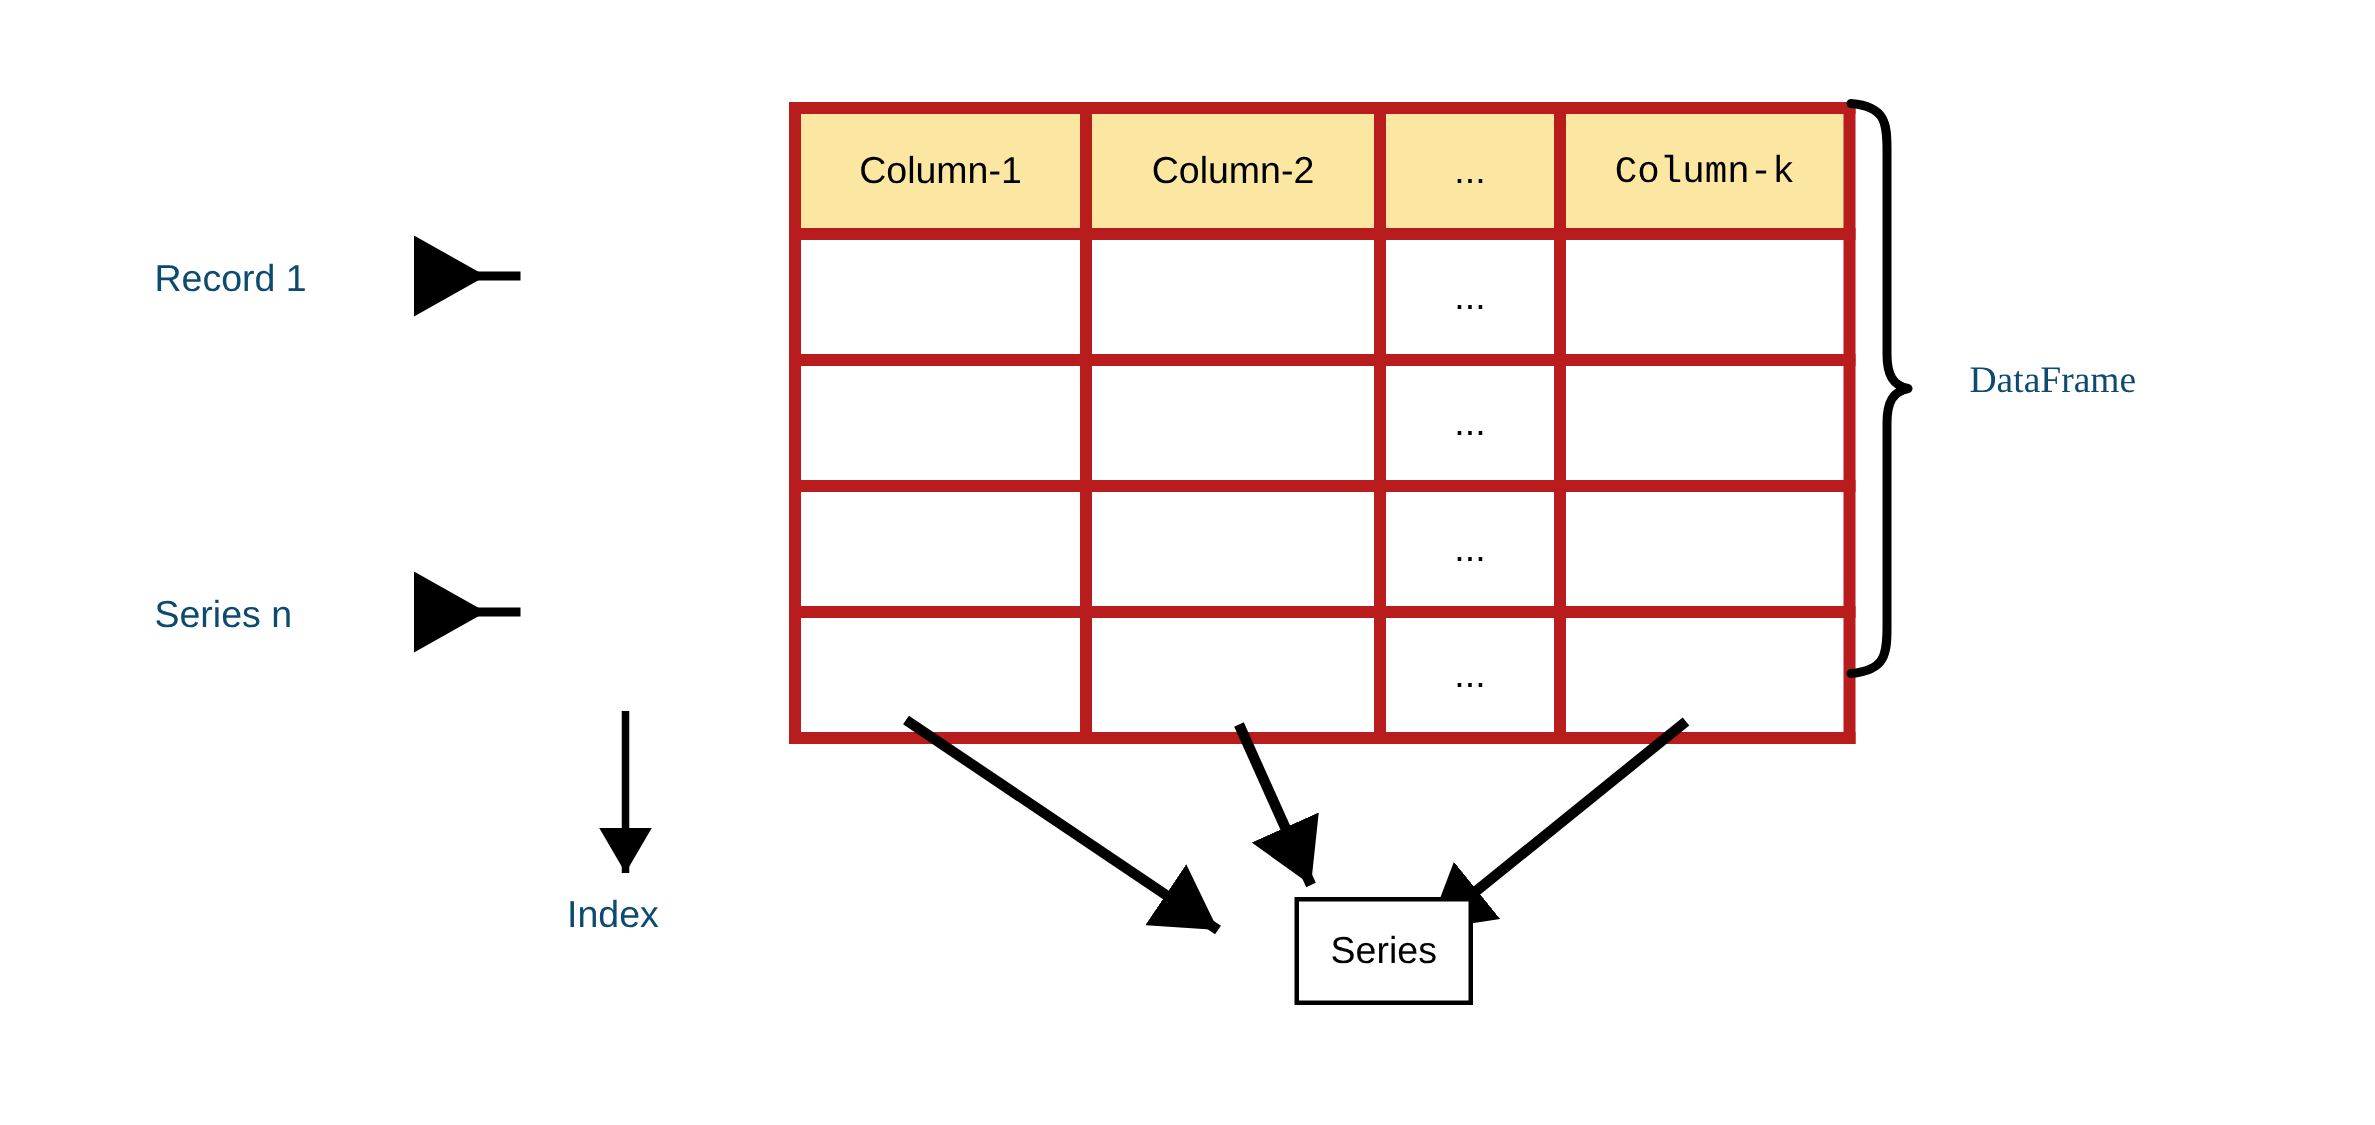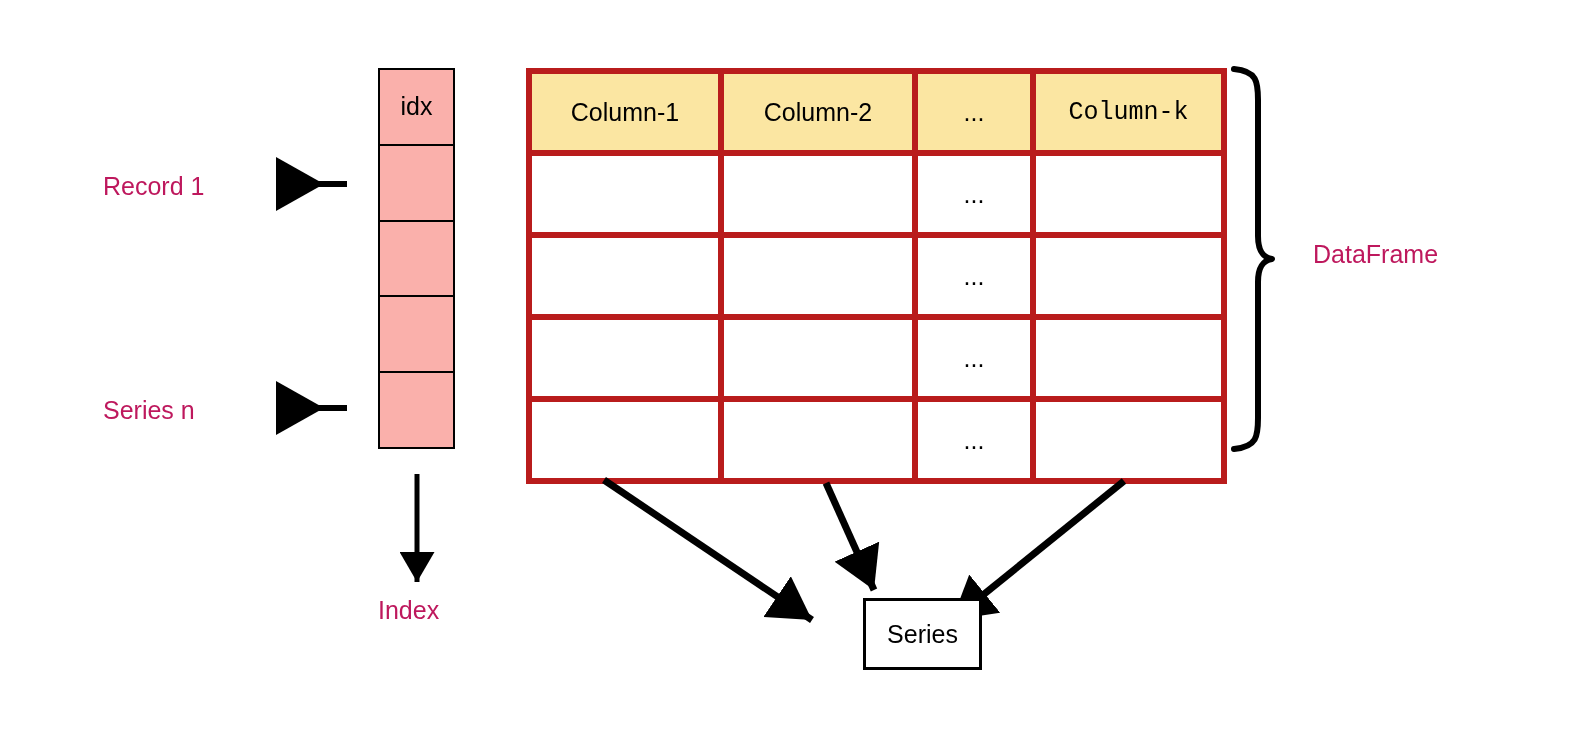--- a/index.html
+++ b/index.html
@@ -53,21 +53,21 @@
     position: absolute;
     left: 526px;
     top: 68px;
     width: 671px;
     height: 381px;
     border-collapse: collapse;
     table-layout: fixed;
   }
   #dataframe-table th,
   #dataframe-table td {
-    border: 6px solid #b91c1c;
+    border: 8px solid #b91c1c;
     font-weight: normal;
     font-size: 25px;
     color: #000000;
     text-align: center;
     padding: 0;
   }
   #dataframe-table thead th {
     background: #fbe6a2;
     height: 76px;
   }
@@ -93,41 +93,34 @@
     align-items: center;
     justify-content: center;
     font-size: 25px;
     color: #000000;
     margin-left: 40px;
   }
   
   .label {
     position: absolute;
     font-size: 25px;
-    color: #be185d;
+    color: #0c4a6e;
     white-space: nowrap;
     text-align: center;
   }
   #label-record-1 { left: 103px; top: 172px; }
   #label-record-n { left: 103px; top: 396px; }
   #label-index    { left: 378px; top: 596px; }
-  #label-dataframe{ left: 1313px; top: 240px; }
+  #label-dataframe{ left: 1313px; top: 240px; font-family: Liberation Serif, serif; }
 </style>
 </head>
 <body>
 
 <div id="canvas">
 
-  <div id="index-column">
-    <div class="index-cell">idx</div>
-    <div class="index-cell"></div>
-    <div class="index-cell"></div>
-    <div class="index-cell"></div>
-    <div class="index-cell"></div>
-  </div>
 
   <table id="dataframe-table">
     <thead>
       <tr>
         <th class="col-a">Column-1</th>
         <th class="col-b">Column-2</th>
         <th class="col-c">...</th>
         <th class="col-d">Column-k</th>
       </tr>
     </thead>

